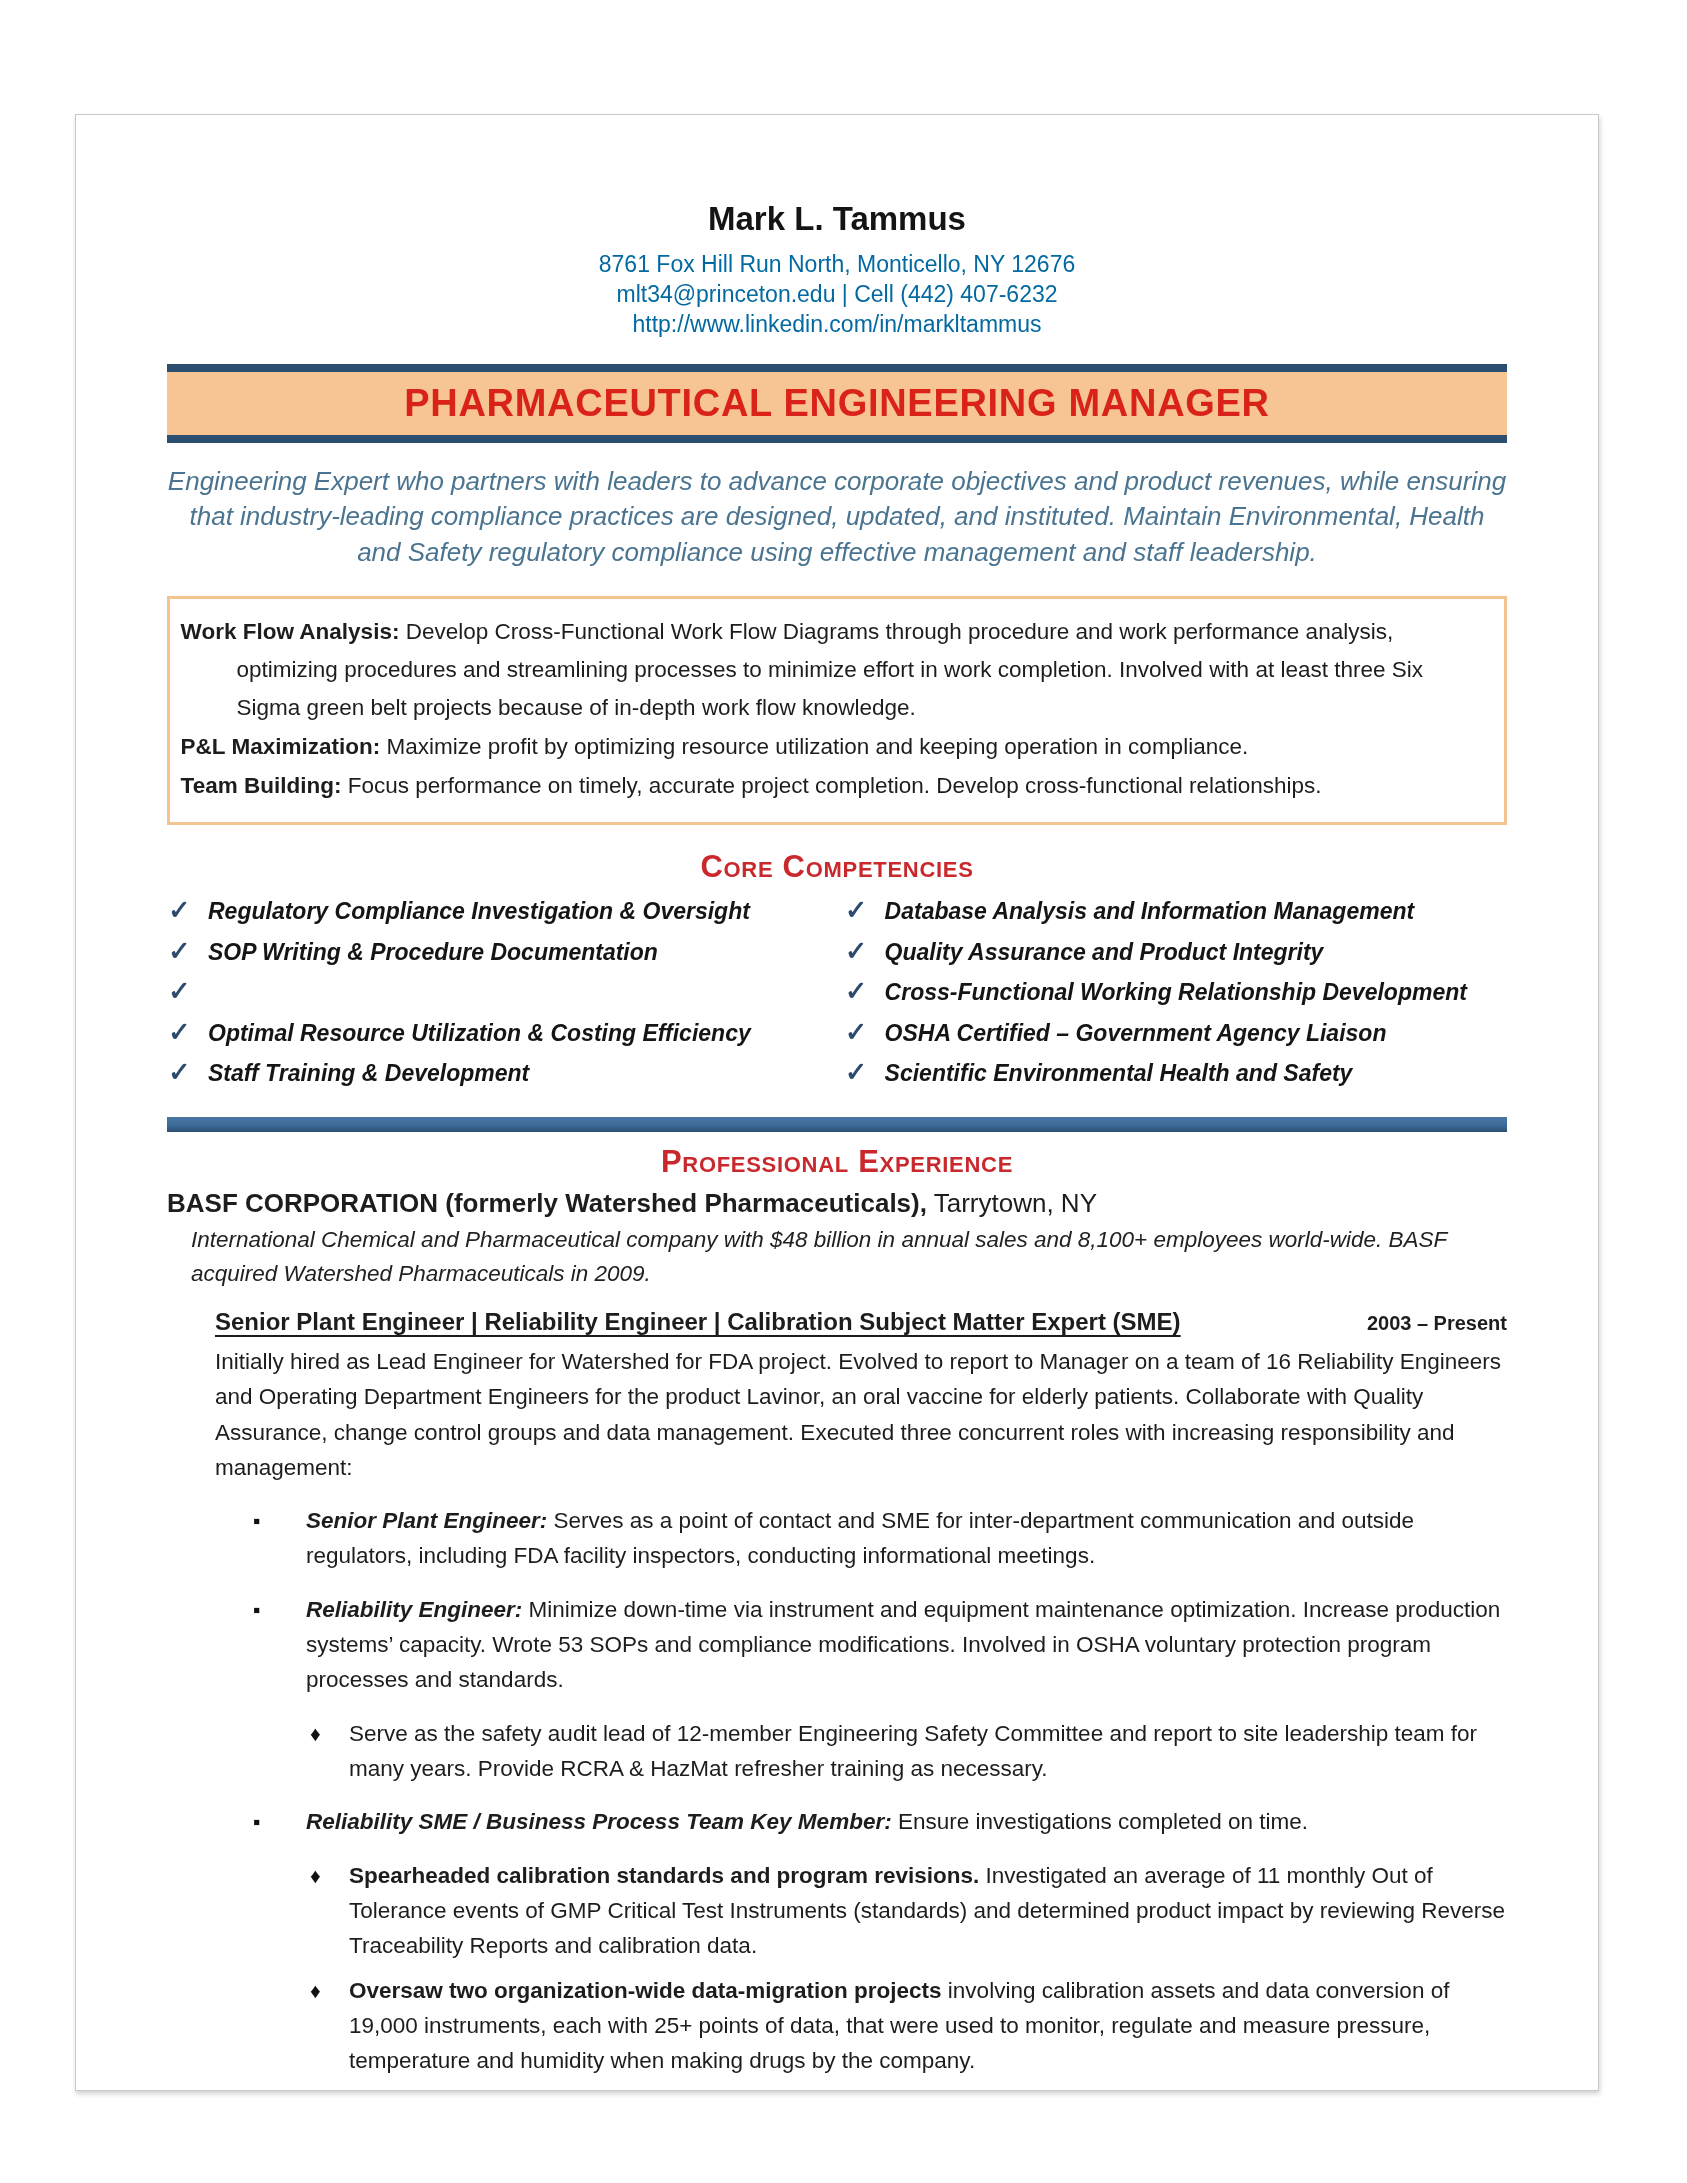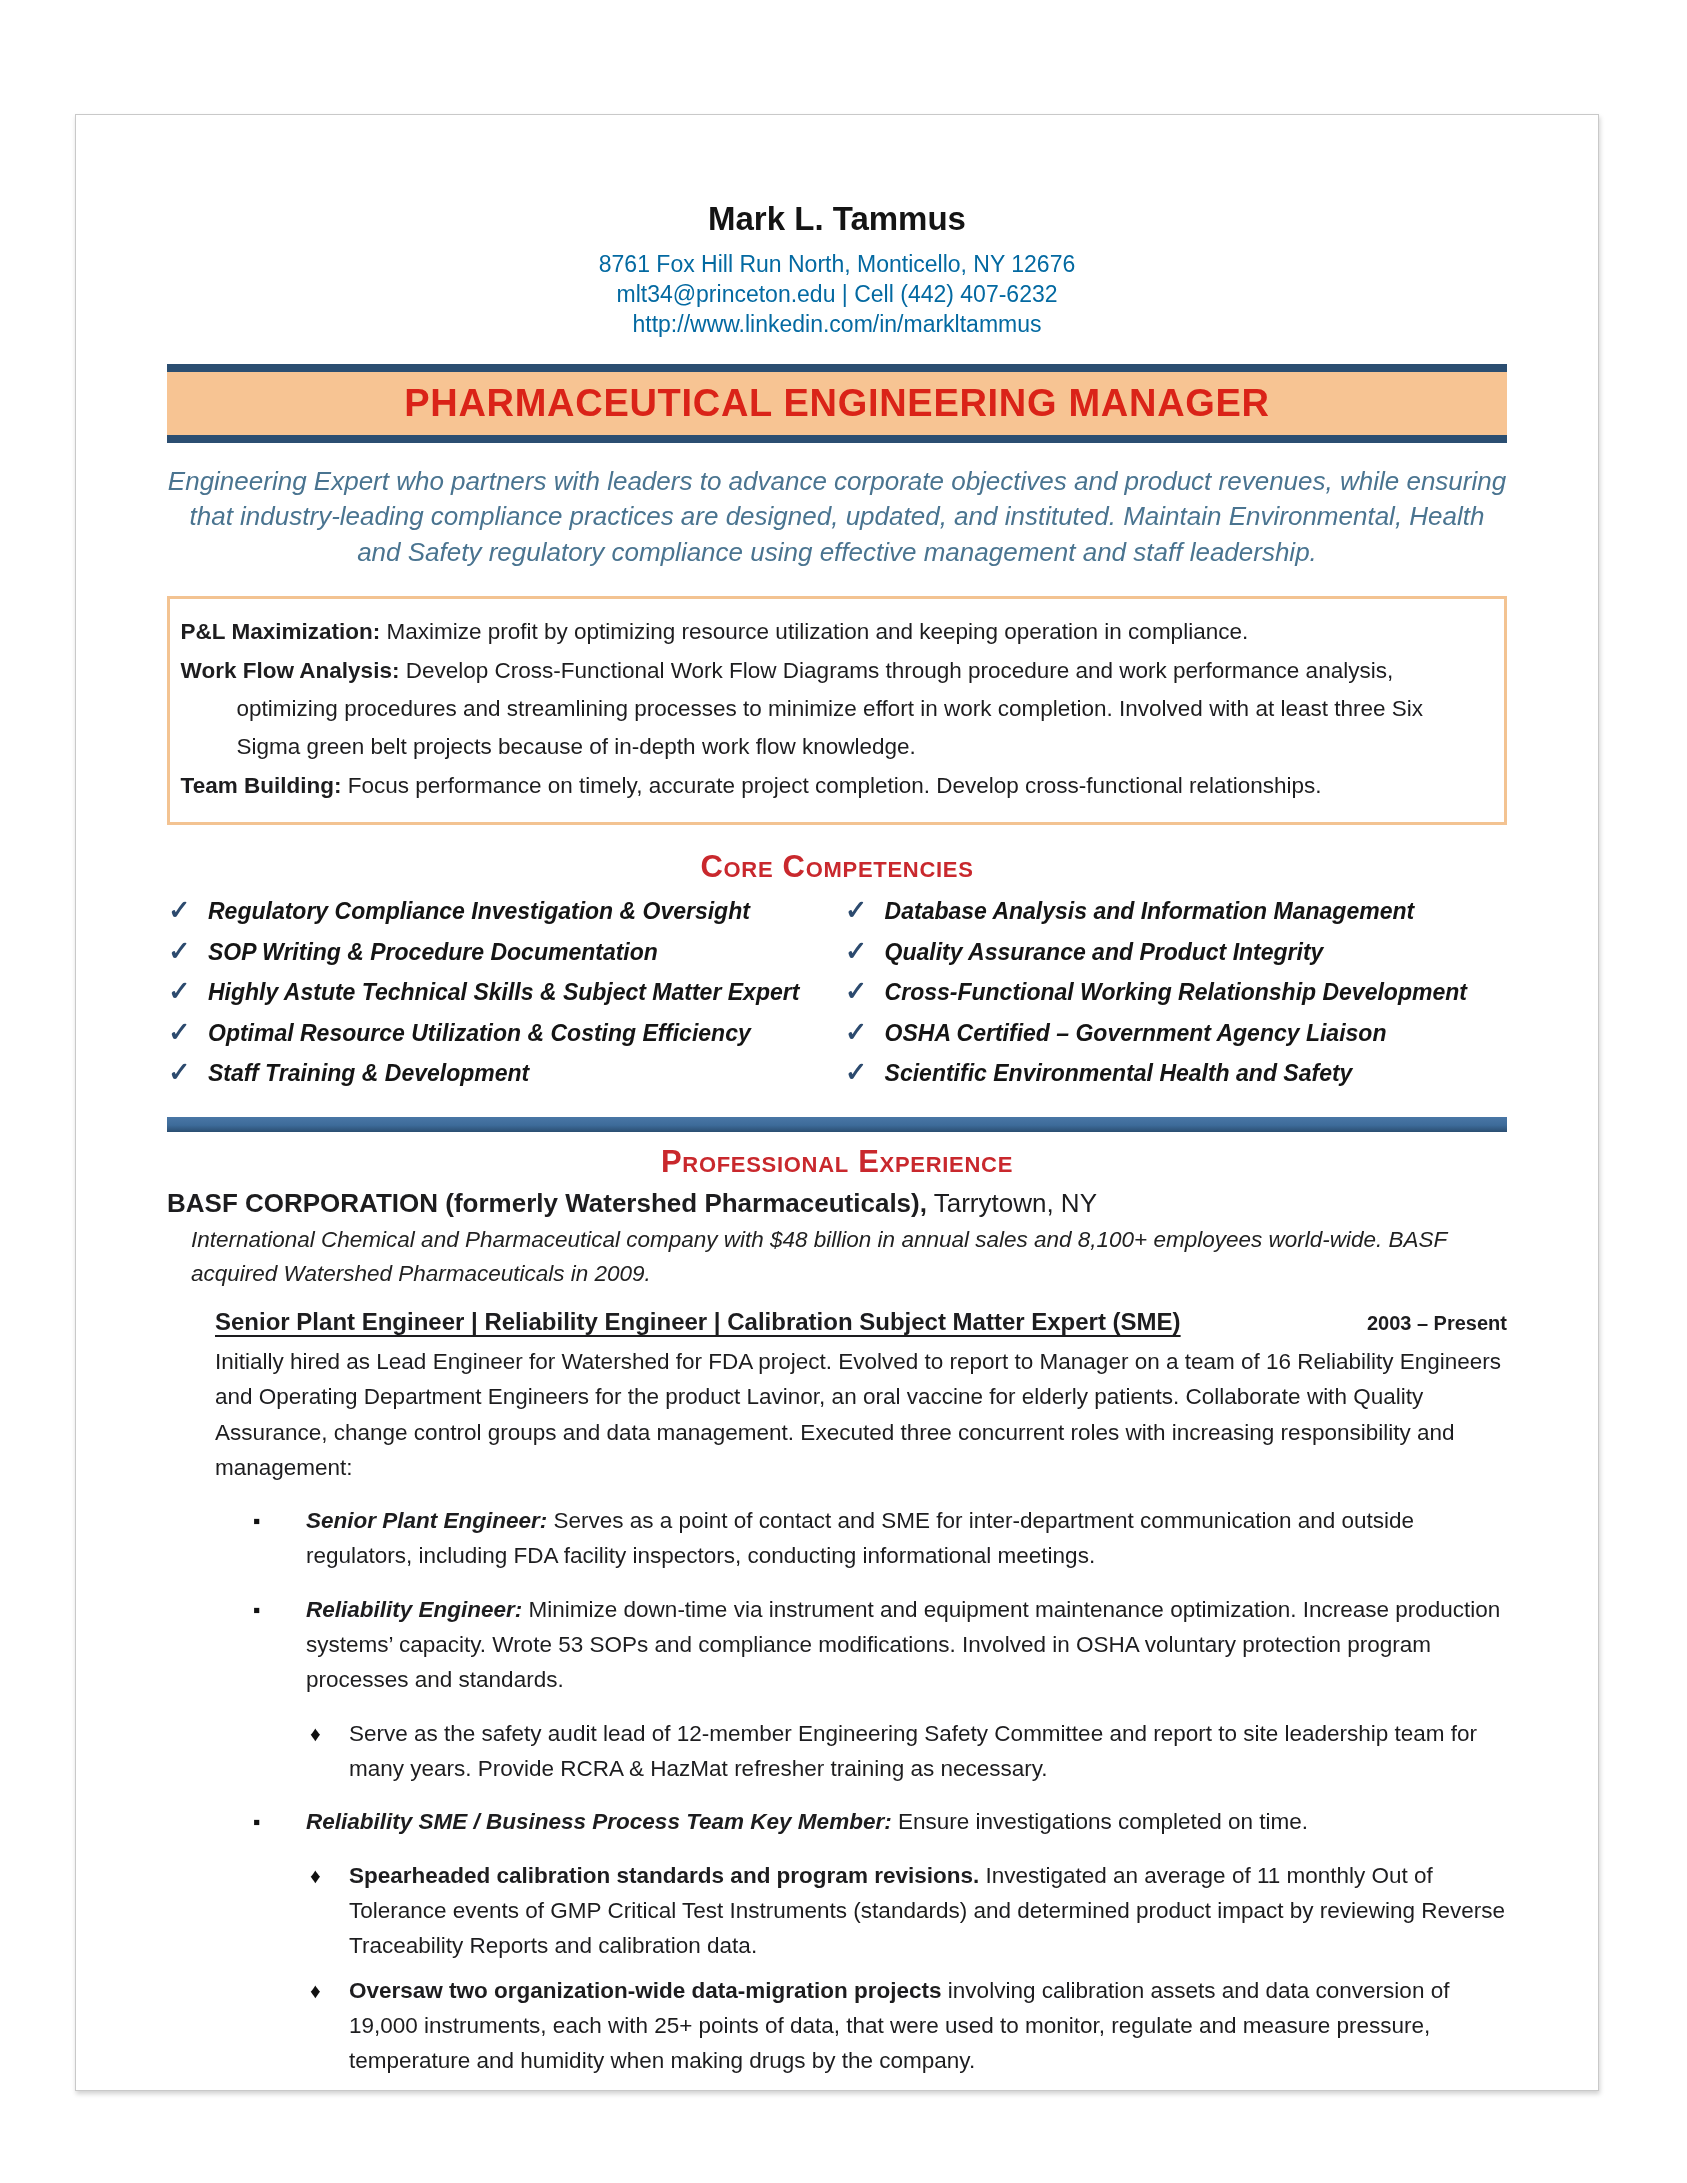--- a/index.html
+++ b/index.html
@@ -110,40 +110,39 @@
     <div class="addr">http://www.linkedin.com/in/markltammus</div>
   </div>
 
   <div class="banner">
     <div class="banner-text">PHARMACEUTICAL ENGINEERING MANAGER</div>
   </div>
 
   <p class="summary">Engineering Expert who partners with leaders to advance corporate objectives and product revenues, while ensuring that industry-leading compliance practices are designed, updated, and instituted. Maintain Environmental, Health and Safety regulatory compliance using effective management and staff leadership.</p>
 
   <div class="highlights">
+    <p class="hl hang"><span class="b">Work Flow Analysis:</span> <span>Develop Cross-Functional Work Flow Diagrams through procedure and work performance analysis, optimizing procedures and streamlining processes to minimize effort in work completion. Involved with at least three Six Sigma green belt projects because of in-depth work flow knowledge.</span></p>
     <p class="hl"><span class="b">P&amp;L Maximization:</span> <span>Maximize profit by optimizing resource utilization and keeping operation in compliance.</span></p>
-    <p class="hl hang"><span class="b">Work Flow Analysis:</span> <span>Develop Cross-Functional Work Flow Diagrams through procedure and work performance analysis, optimizing procedures and streamlining processes to minimize effort in work completion. Involved with at least three Six Sigma green belt projects because of in-depth work flow knowledge.</span></p>
     <p class="hl"><span class="b">Team Building:</span> <span>Focus performance on timely, accurate project completion. Develop cross-functional relationships.</span></p>
   </div>
 
   <h2 class="sect">Core Competencies</h2>
 
   <div class="competencies">
     <div class="comp-col">
       <div class="comp">
           <span class="check">✓</span>
           <span class="comp-text">Regulatory Compliance Investigation &amp; Oversight</span>
         </div>
       <div class="comp">
           <span class="check">✓</span>
           <span class="comp-text">SOP Writing &amp; Procedure Documentation</span>
         </div>
       <div class="comp">
           <span class="check">✓</span>
-          <span class="comp-text">Highly Astute Technical Skills &amp; Subject Matter Expert</span>
         </div>
       <div class="comp">
           <span class="check">✓</span>
           <span class="comp-text">Optimal Resource Utilization &amp; Costing Efficiency</span>
         </div>
       <div class="comp">
           <span class="check">✓</span>
           <span class="comp-text">Staff Training &amp; Development</span>
         </div>
     </div>

